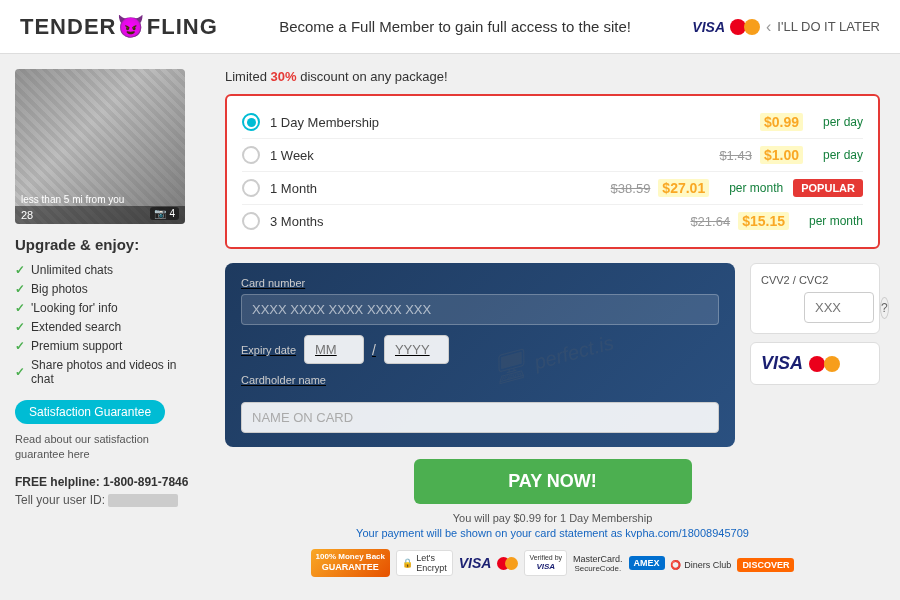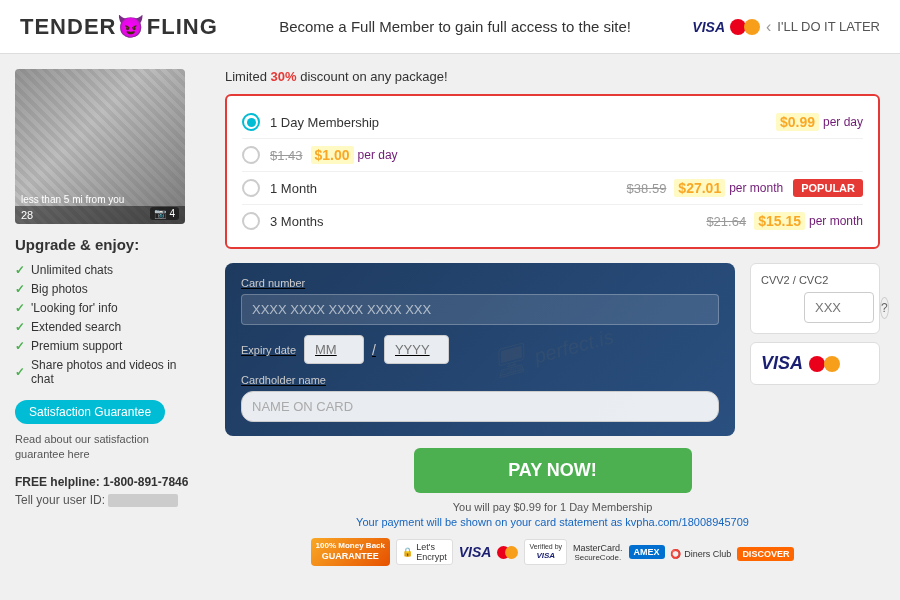--- a/index.html
+++ b/index.html
@@ -238,23 +238,23 @@
     }
     .sale-price {
       color: #f9a825;
       font-weight: bold;
       font-size: 14px;
       background: #fff9c4;
       padding: 1px 4px;
       border-radius: 2px;
     }
     .per-unit {
-      color: #701a75;
+      color: #15803d;
       font-size: 12px;
-      margin-left: 4px;
+      margin-left: 20px;
     }
     .popular-badge {
       background: #e53935;
       color: #fff;
       font-size: 11px;
       font-weight: bold;
       padding: 3px 8px;
       border-radius: 3px;
       margin-left: 10px;
     }
@@ -322,24 +322,25 @@
       padding: 6px 10px;
       font-size: 13px;
       width: 65px;
       outline: none;
     }
     .cardholder-input {
       width: 100%;
       background: rgba(255,255,255,0.9);
       border: 1px solid #ccc;
       color: #333;
-      border-radius: 12px;
+      border-radius: 4px;
       padding: 7px 10px;
       font-size: 13px;
       outline: none;
+      margin-top: 11px;
     }
     .cardholder-input::placeholder { color: #aaa; }
 
     
     .cvv-panel {
       width: 130px;
       flex-shrink: 0;
     }
     .cvv-label {
       font-size: 11px;
@@ -609,20 +610,21 @@
         <div class="radio-btn selected">
           <div class="radio-inner"></div>
         </div>
         <span class="plan-name">1 Day Membership</span>
         <span class="sale-price">$0.99</span>
         <span class="per-unit">per day</span>
       </div>
 
       <div class="pricing-row">
         <div class="radio-btn"></div>
+        <span class="plan-name">1 Week</span>
         <span class="original-price">$1.43</span>
         <span class="sale-price">$1.00</span>
         <span class="per-unit">per day</span>
       </div>
 
       <div class="pricing-row">
         <div class="radio-btn"></div>
         <span class="plan-name">1 Month</span>
         <span class="original-price">$38.59</span>
         <span class="sale-price">$27.01</span>

